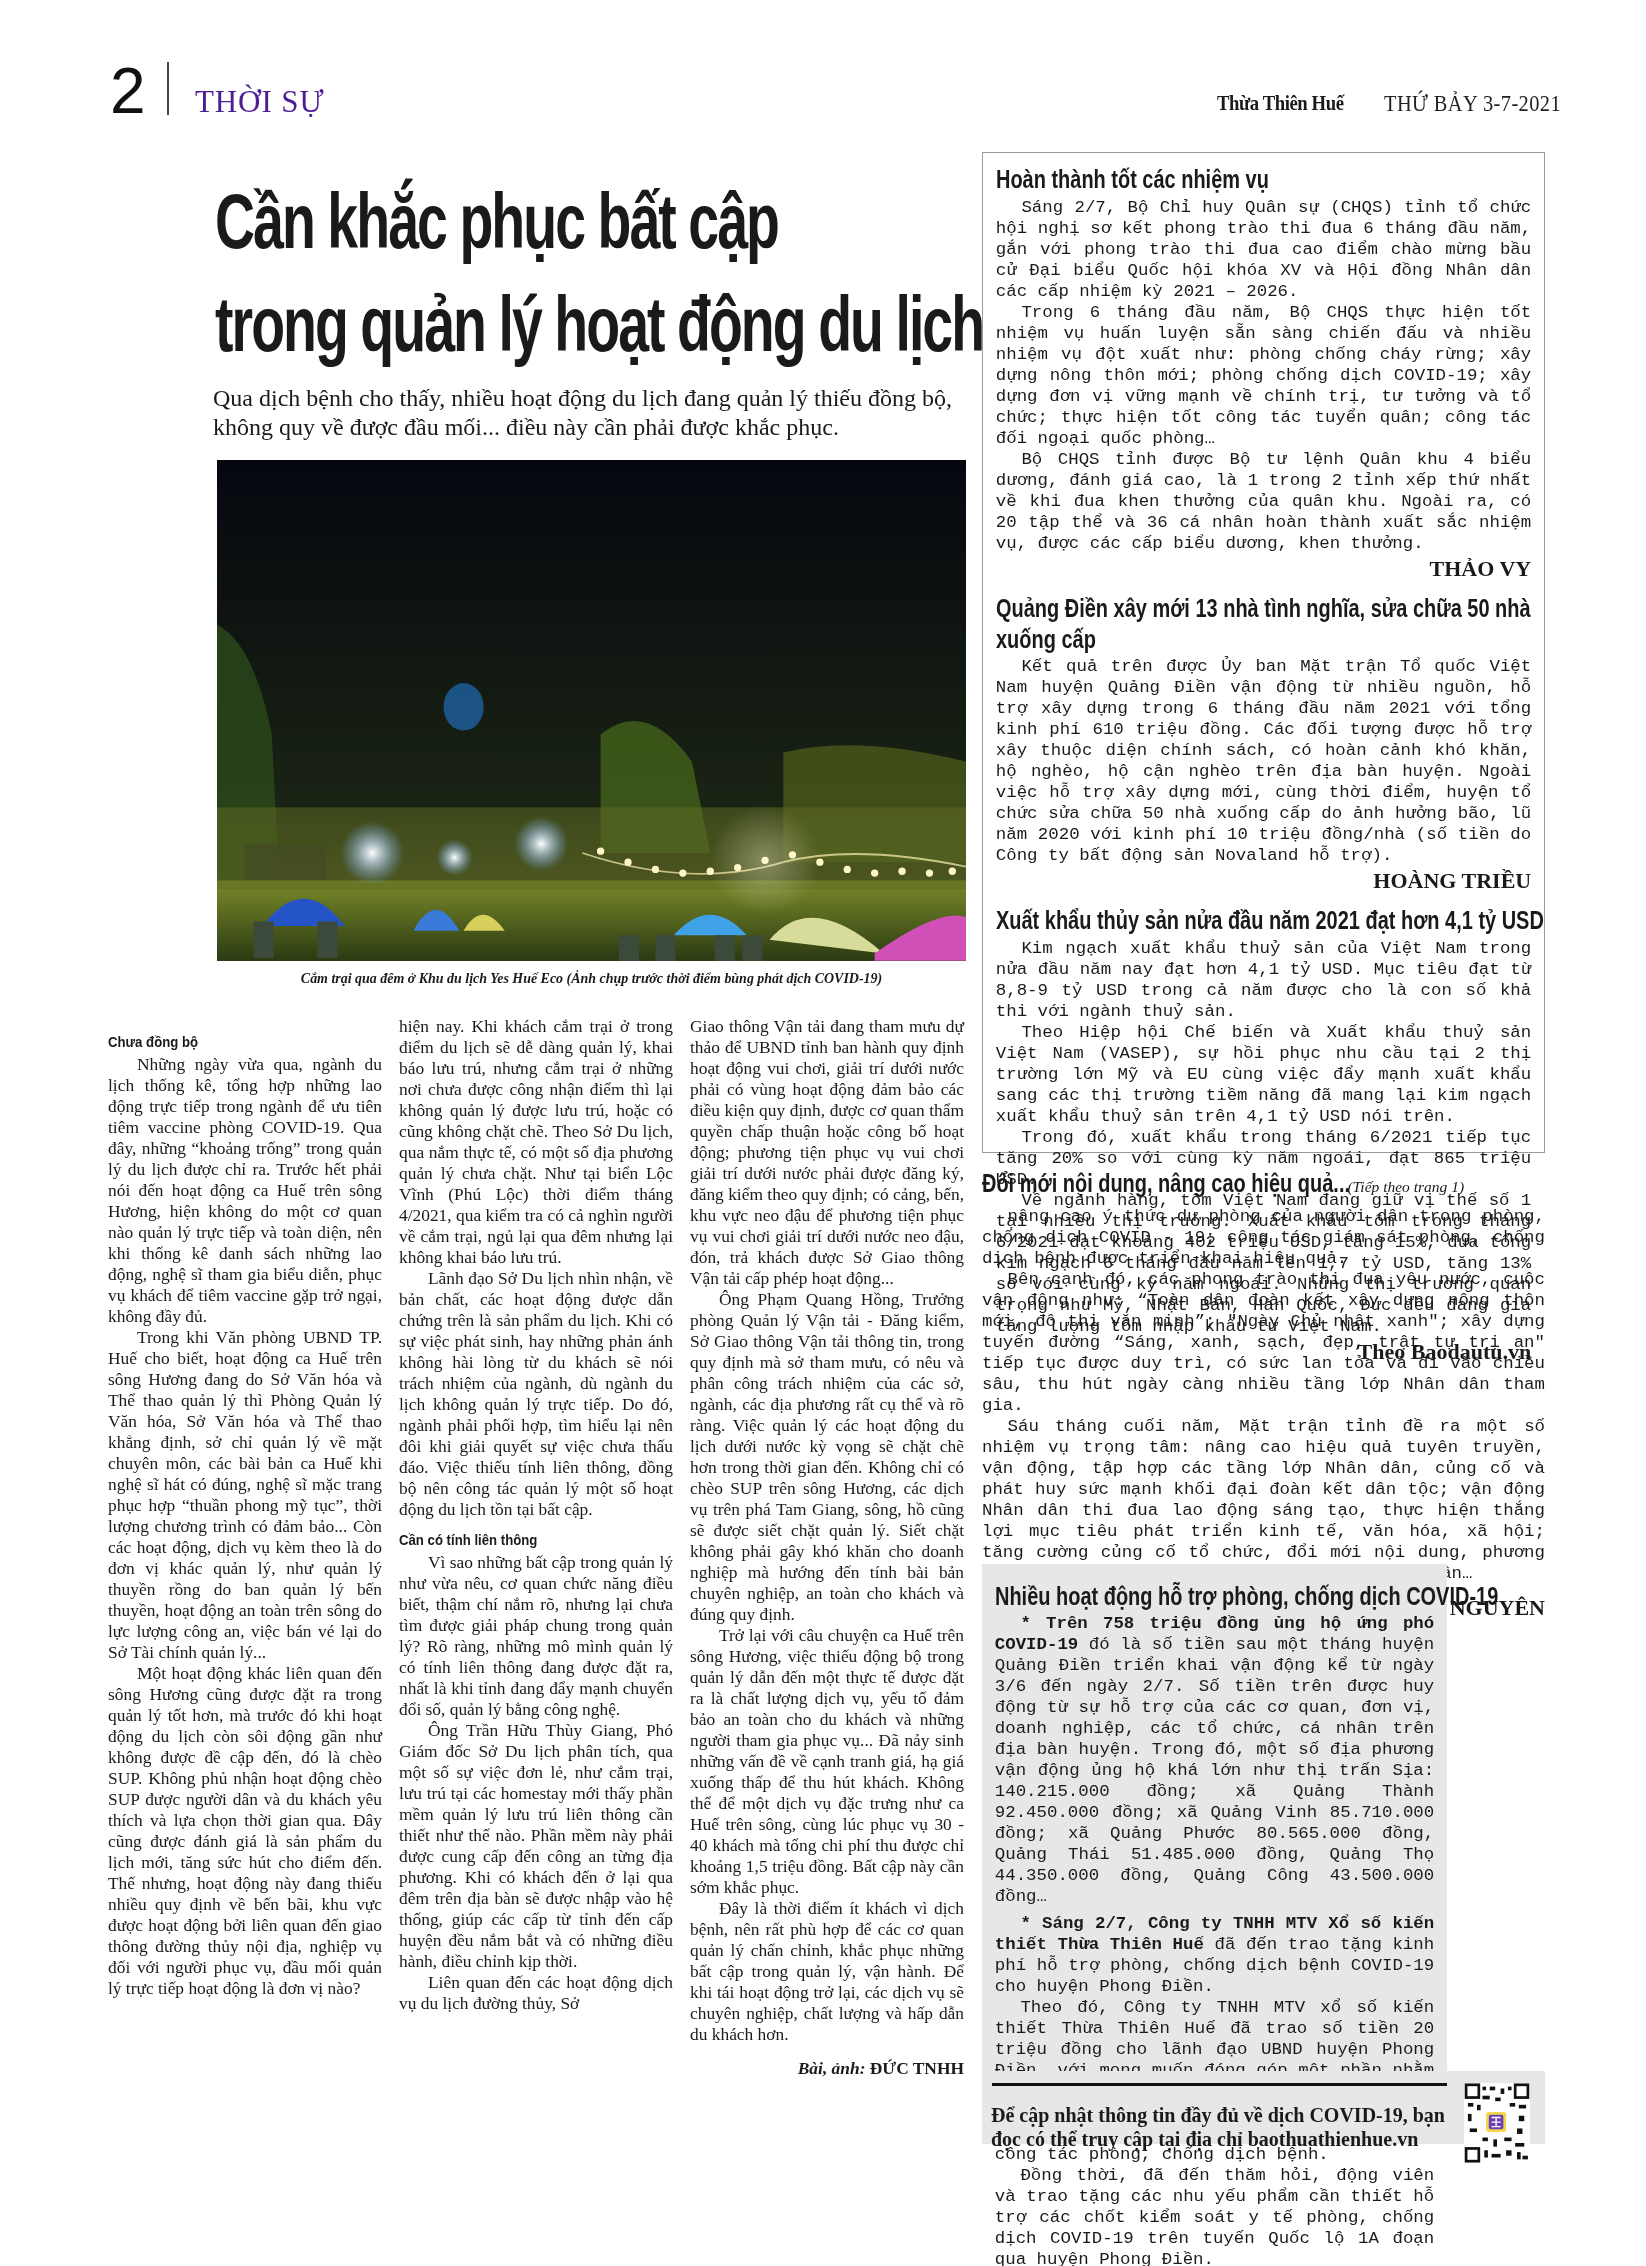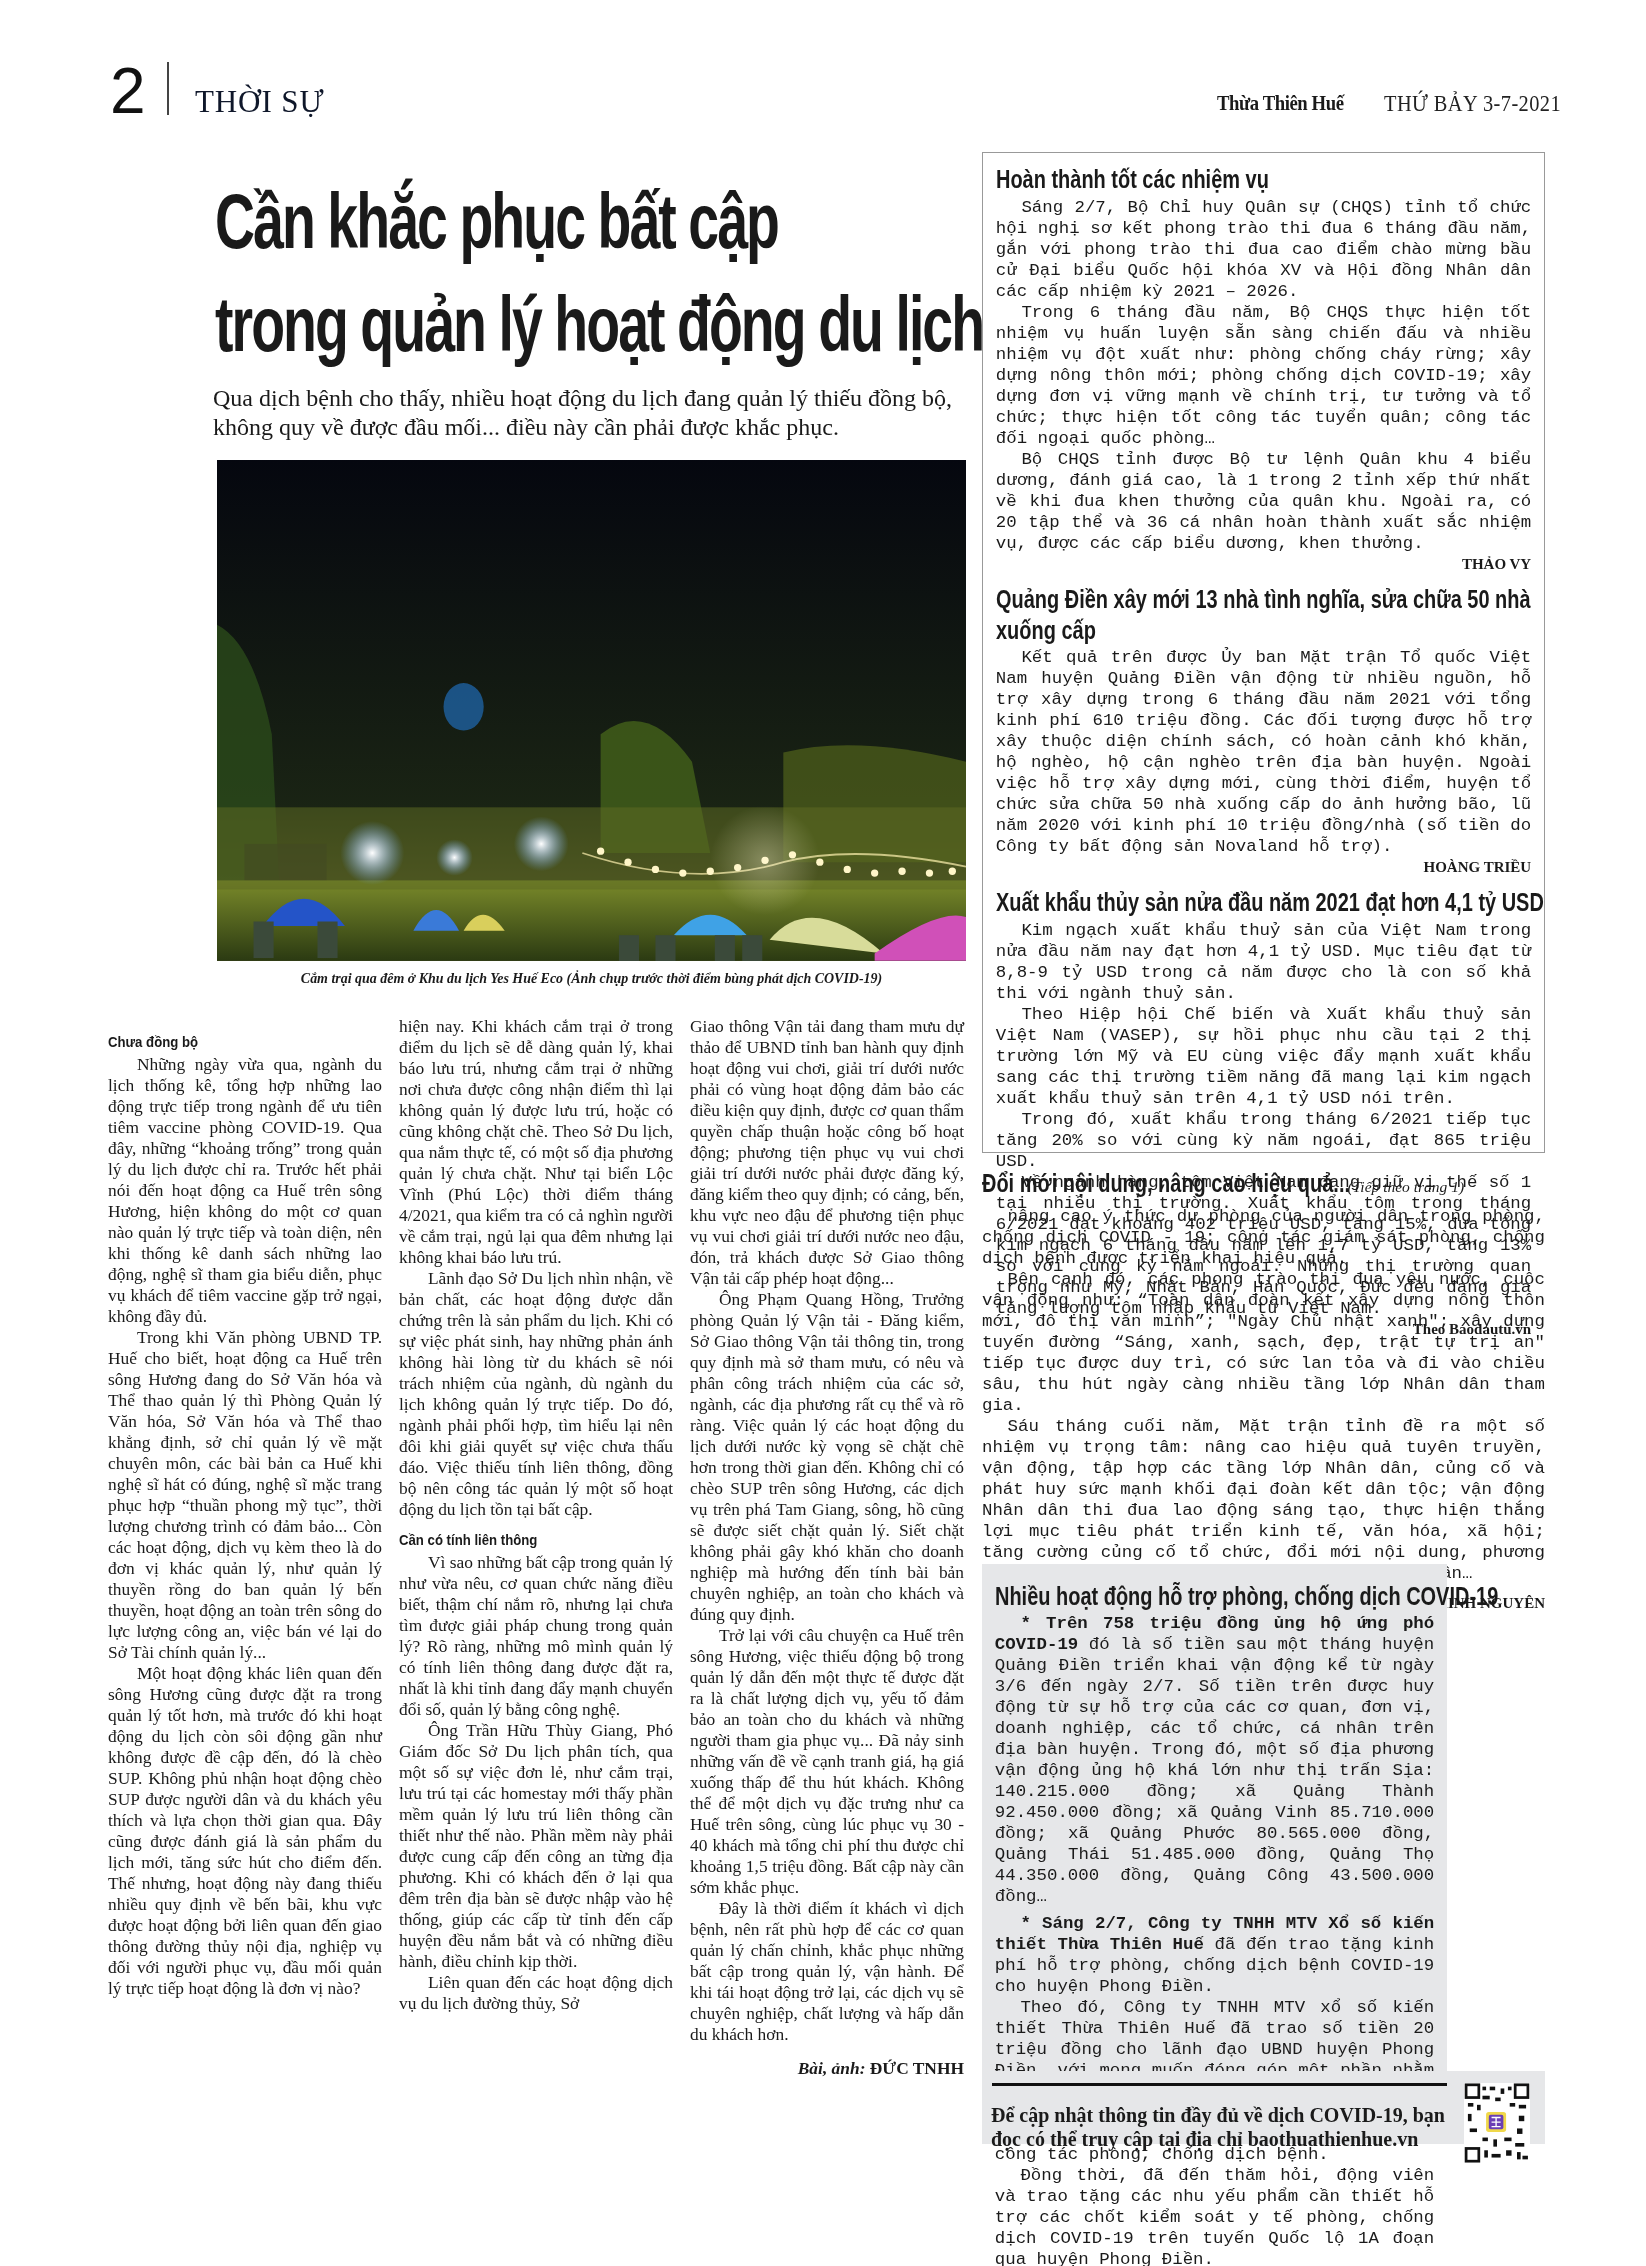--- a/index.html
+++ b/index.html
@@ -1,37 +1,37 @@
 <!DOCTYPE html>
 <html style="font-size:14.6px"><head>
 <meta charset="utf-8">
 <style>
   html, body { margin:0; padding:0; background:#ffffff; }
   body { width:1647px; height:2267px; position:relative; overflow:hidden; font-family:"Liberation Serif", serif; color:#1a1a1a; }
   .abs { position:absolute; }
   .page-num { left:110px; top:55px; font-family:"Liberation Sans", sans-serif; font-size:64px; line-height:73px; color:#111; }
   .vrule { left:167px; top:62px; width:1.8px; height:53px; background:#444; }
-  .section { left:195px; top:84px; font-size:31px; letter-spacing:0.9px; color:#0f172a; }
+  .section { left:195px; top:84px; font-size:31px; letter-spacing:0.9px; color:#4c1d95; }
   .paper-name { left:1217px; top:90px; font-size:22px; font-weight:bold; font-family:"Liberation Serif", serif; letter-spacing:-0.5px; transform:scaleX(0.85); transform-origin:left; }
   .date { left:1384px; top:90px; font-size:24px; color:#222; letter-spacing:0.5px; transform:scaleX(0.85); transform-origin:left; }
   .headline { left:215px; top:170px; width:768px; font-family:"Liberation Sans", sans-serif; font-weight:bold; font-size:77px; line-height:103px; letter-spacing:-2.7px; transform:scaleX(0.72); transform-origin:left top; width:1078px; }
   .sapo { left:213px; top:384px; width:749px; font-weight:normal; font-size:24px; line-height:29px; }
   .photo { left:217px; top:460px; width:749px; height:501px; overflow:hidden; background:#070a14; }
   .caption { left:217px; top:969px; width:749px; font-style:italic; font-weight:bold; font-size:15.5px; text-align:center; transform:scaleX(0.9); transform-origin:center; }
   .col { font-size:17.4px; line-height:21px; text-align:justify; }
   .col p { margin:0; text-indent:29px; }
   .col p.noindent { text-indent:0; }
   .subhead { font-family:"Liberation Sans", sans-serif; font-weight:bold; font-size:15.5px; transform:scaleX(0.85); transform-origin:left; margin:0 0 1.8px 0; white-space:nowrap; }
   .byline { text-align:right; font-weight:bold; font-size:17.4px; margin-top:7.3px; }
   .box-right { left:982px; top:152px; width:563px; height:1001px; border:0.9px solid #999; padding:0 12.8px; box-sizing:border-box; }
   .rh { font-family:"Liberation Sans", sans-serif; font-weight:bold; font-size:25.6px; line-height:31px; transform:scaleX(0.78); transform-origin:left; white-space:nowrap; margin:11px 0 1.8px 0; }
   .rh.wrap { white-space:normal; width:694px; }
   .rt { font-size:17.4px; line-height:21px; text-align:justify;font-family:Liberation Mono, monospace; }
   .rt p { margin:0; text-indent:25.6px; }
-  .rb { text-align:right; font-weight:bold; font-size:15px; margin:1.8px 0 3.7px 0; }
+  .rb { text-align:right; font-weight:bold; font-size:22px; margin:1.8px 0 3.7px 0; }
   .doimoi { left:982px; top:1168px; width:563px; }
   .gray-box { left:982px; top:1564px; width:465px; height:507px; background:#e6e7e9; padding:5.5px 12.8px; box-sizing:border-box; }
   .cta { left:982px; top:2071px; width:563px; height:73px; background:#e6e7e9; }
   .cta-rule { left:992px; top:2083px; width:455px; height:2.7px; background:#111; }
   .cta-text { left:991px; top:2103px; width:457px; font-weight:bold; font-size:20px; line-height:24px; }
   .qr { left:1464px; top:2083px; width:66px; height:80px; background:#fff; }
 </style>
 </head>
 <body>
 

